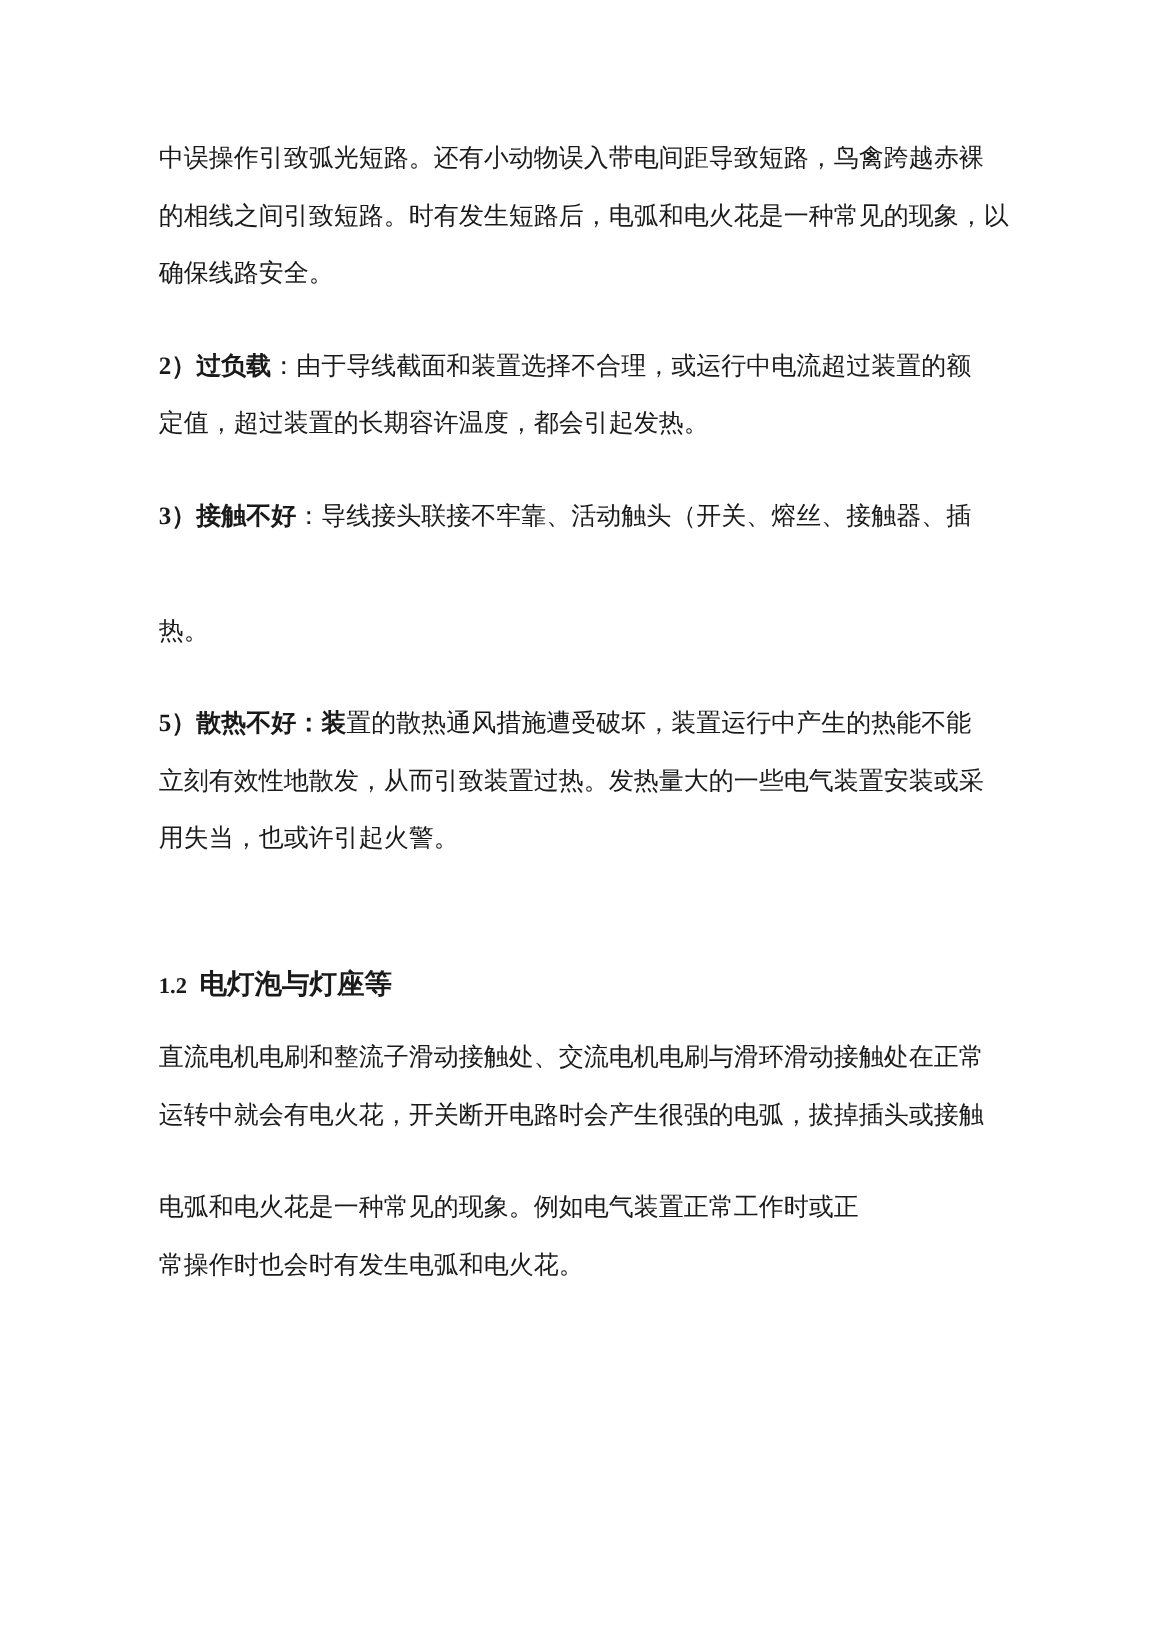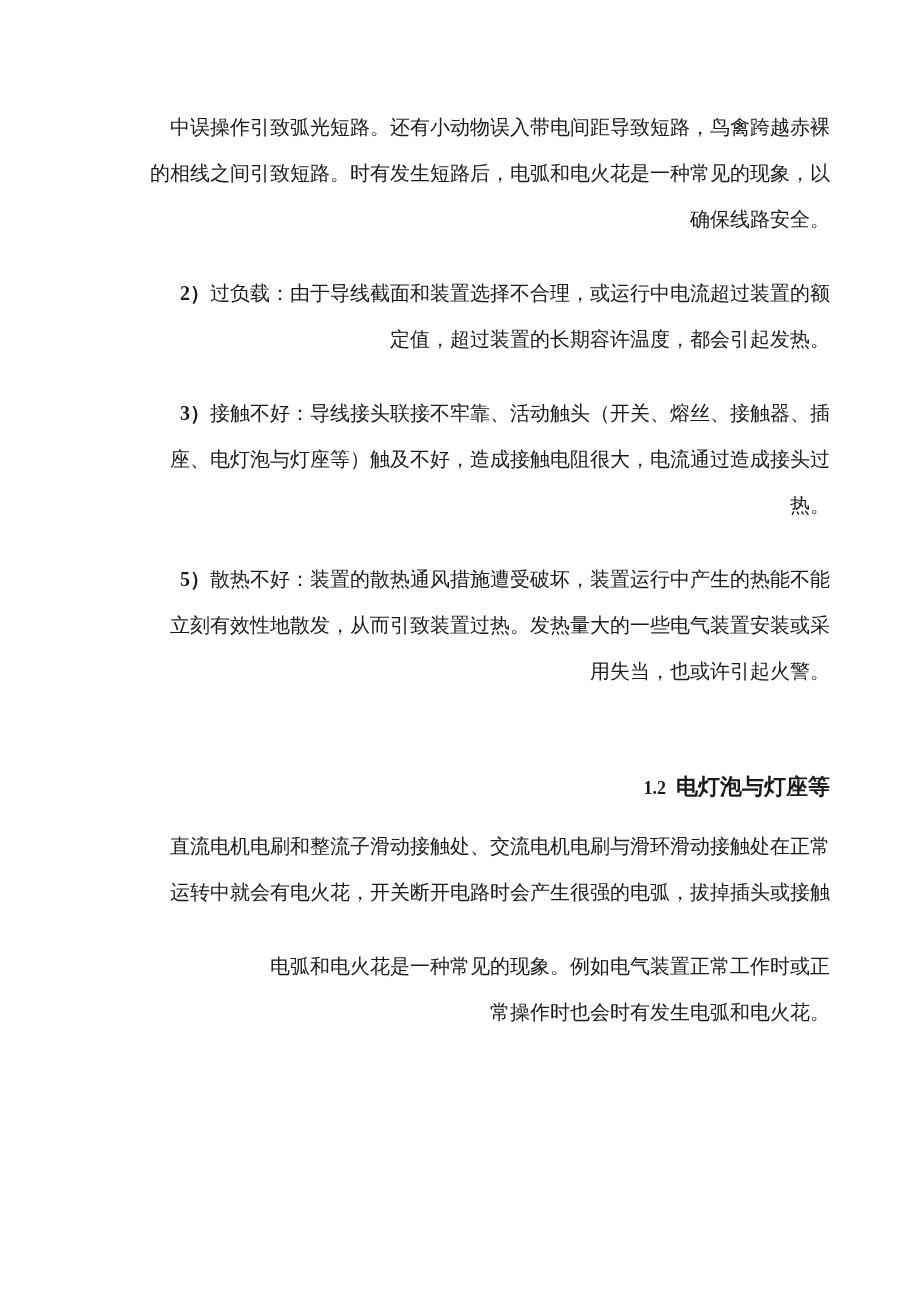--- a/index.html
+++ b/index.html
@@ -7,45 +7,44 @@
   .page{
     box-sizing:border-box;
     width:920px;height:1301px;
     padding:104px 90px 20px 127px;
     background:#ffffff;
     color:#1a1a1a;
     font-family:"Liberation Sans","DejaVu Sans",sans-serif;
     font-size:20px;
     line-height:46px;
     overflow:hidden;
-    text-align:right;
   }
   .para{margin:0 0 28px 0;white-space:nowrap;}
   .num{font-family:"Liberation Serif","DejaVu Serif",serif;font-weight:700;}
-  .term{font-weight:400;}
+  .term{font-weight:700;}
   .sep{font-weight:400;}
   .heading{
     margin:70px 0 12px 0;
     font-size:22px;
     font-weight:700;
     line-height:46px;
     white-space:nowrap;
   }
   .heading .num{margin-right:10px;font-size:18px;}
 </style>
 </head>
 <body>
 
 <div class="page">
 
   <p class="para"><span>中误操作引致弧光短路。还有小动物误入带电间距导致短路，鸟禽跨越赤裸</span><br><span>的相线之间引致短路。时有发生短路后，电弧和电火花是一种常见的现象，以</span><br><span>确保线路安全。</span></p>
 
   <p class="para"><span class="num">2）</span><span class="term">过负载</span><span class="sep">：</span><span>由于导线截面和装置选择不合理，或运行中电流超过装置的额</span><br><span>定值，超过装置的长期容许温度，都会引起发热。</span></p>
 
-  <p class="para"><span class="num">3）</span><span class="term">接触不好</span><span class="sep">：</span><span>导线接头联接不牢靠、活动触头（开关、熔丝、接触器、插</span><br><span>座、电灯泡与灯座等）触及不好，造成接触电阻很大，电流通过造成接头过</span><br><span>热。</span></p>
+  <p class="para"><span class="num">3）</span><span class="term">接触不好</span><span class="sep">：</span><span>导线接头联接不牢靠、活动触头（开关、熔丝、接触器、插</span><br><br><span>热。</span></p>
 
 
   <p class="para"><span class="num">5）</span><span class="term">散热不好：装</span><span class="sep"></span><span>置的散热通风措施遭受破坏，装置运行中产生的热能不能</span><br><span>立刻有效性地散发，从而引致装置过热。发热量大的一些电气装置安装或采</span><br><span>用失当，也或许引起火警。</span></p>
 
   <h2 class="heading"><span class="num">1.2</span><span>电灯泡与灯座等</span></h2>
 
   <p class="para"><span>直流电机电刷和整流子滑动接触处、交流电机电刷与滑环滑动接触处在正常</span><br><span>运转中就会有电火花，开关断开电路时会产生很强的电弧，拔掉插头或接触</span></p>
 
   <p class="para"><span>电弧和电火花是一种常见的现象。例如电气装置正常工作时或正</span><br><span>常操作时也会时有发生电弧和电火花。</span></p>
 

